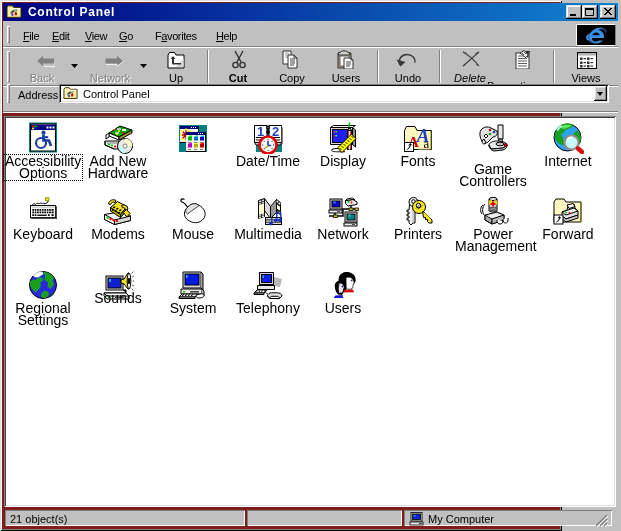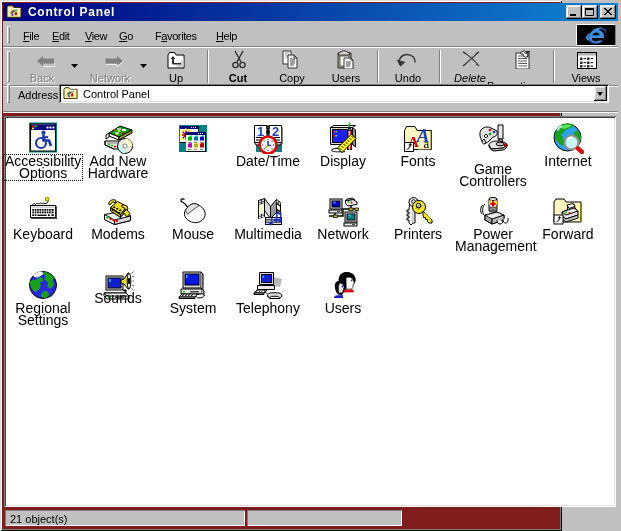--- a/index.html
+++ b/index.html
@@ -684,14 +684,30 @@
 <circle cx="15.4" cy="17.5" r="0.9" fill="#2020c0"></circle>
 <path d="M8.5 26.5 L15.5 26 L16.3 29 L7 29 C7.2 27.8 7.7 26.9 8.5 26.5 Z" fill="#1818d0"></path>
       </svg>
 <div class="lb" style="left:301px;top:186px;width:76px">Users</div>
   </div>
   <div id="statusbar">
     <div class="pane" style="left:2px; width:240px;">
         <span style="left:5px;">21 object(s)</span>
       </div>
     <div class="pane" style="left:244px; width:155px;"></div>
+    <div class="pane" style="left:401px; width:208px;">
+        <span style="left:24px;">My Computer</span>
+      <svg style="position:absolute; left:5px; top:1px;" width="16" height="15" viewBox="0 0 16 15">
+<g stroke="#000" stroke-width="0.8">
+<rect x="2" y="1.5" width="11" height="8.5" fill="#d8d8d8"></rect>
+<rect x="3.5" y="3" width="8" height="5.5" fill="#1020d0"></rect>
+<rect x="1" y="11" width="13" height="3" fill="#e8e8e8"></rect>
+</g>
+<rect x="10" y="12" width="3" height="1" fill="#404040"></rect>
+<rect x="4.5" y="4" width="2" height="1.5" fill="#30a0ff"></rect>
+        </svg>
+      <svg id="grip2" width="12" height="12" viewBox="0 0 12 12">
+          <path d="M11 0 L0 11 M11 4 L4 11 M11 8 L8 11" stroke="#808080" stroke-width="1.3"></path>
+          <path d="M12 1 L1 12 M12 5 L5 12 M12 9 L9 12" stroke="#fff" stroke-width="1"></path>
+        </svg>
+    </div>
   </div>
 </div>
 
 </body></html>

